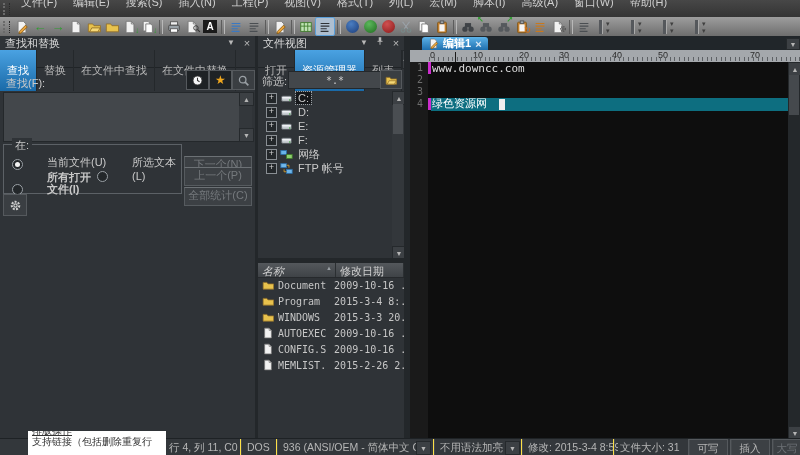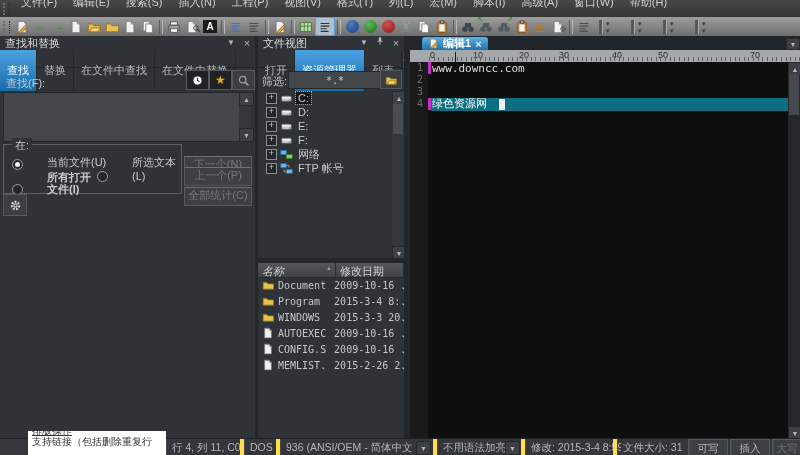--- a/index.html
+++ b/index.html
@@ -77,21 +77,21 @@
     background:repeating-linear-gradient(to right,#5d6165 0 1px,transparent 1px 4.63px);}
   .rnum{position:absolute;top:0;}
   .gutter{background:#1a1a1a;color:#6d6d6d;font-family:"DejaVu Sans Mono",monospace;font-size:10px;text-align:right;}
   .eline{position:absolute;left:22px;color:#dcdcdc;font-family:"DejaVu Sans Mono",monospace;font-size:11px;
          line-height:12px;white-space:pre;}
   .chmark{position:absolute;left:18px;width:3px;height:12px;background:#cc2ccc;}
 
   
   #statusbar{left:0;top:438px;width:800px;height:17px;background:#33373b;border-top:1px solid #1e2225;
              color:#b6b6b6;font-size:10.5px;}
-  .seg{position:absolute;top:0;height:16px;line-height:16px;border-left:4px solid #fde047;
+  .seg{position:absolute;top:0;height:16px;line-height:16px;border-left:1px solid #fde047;
        box-shadow:inset 1px 0 0 #45494d;padding-left:6px;white-space:nowrap;overflow:hidden;}
   .segbtn{border:1px solid #55595d;background:#3c4044;text-align:center;padding-left:0;}
   #popup{position:absolute;left:28px;top:431px;width:134px;height:24px;background:#ffffff;
          color:#333;font-size:10px;line-height:11px;overflow:hidden;padding-left:4px;z-index:5;}
   #popup .l1{margin-top:-6px;text-decoration:underline;}
 </style>
 </head>
 <body>
 
 <div id="app">

